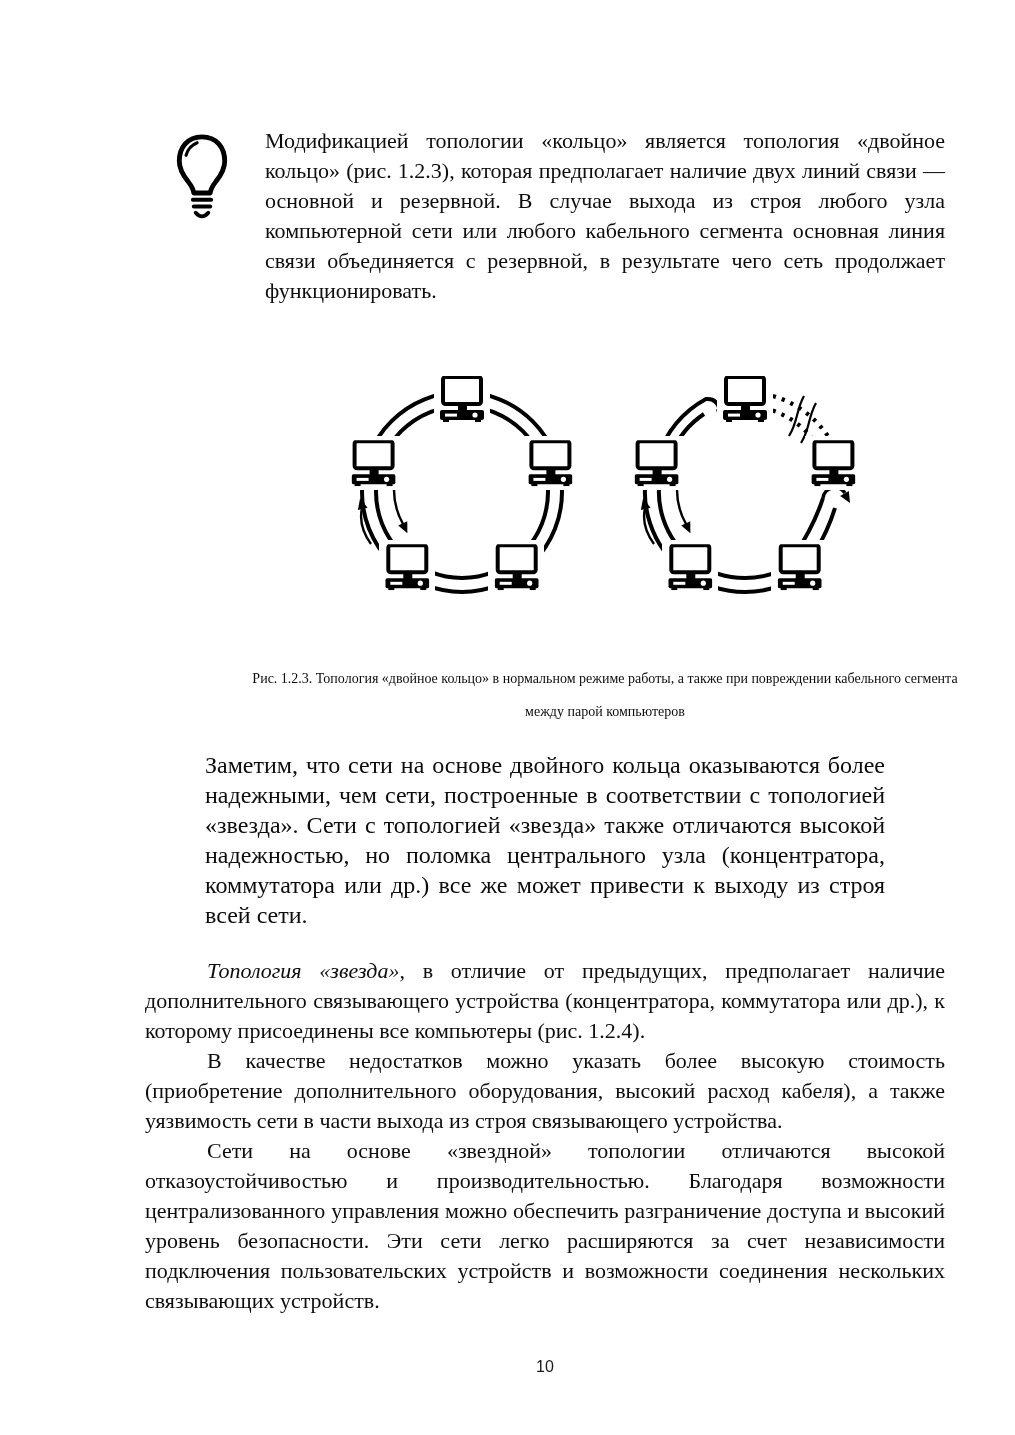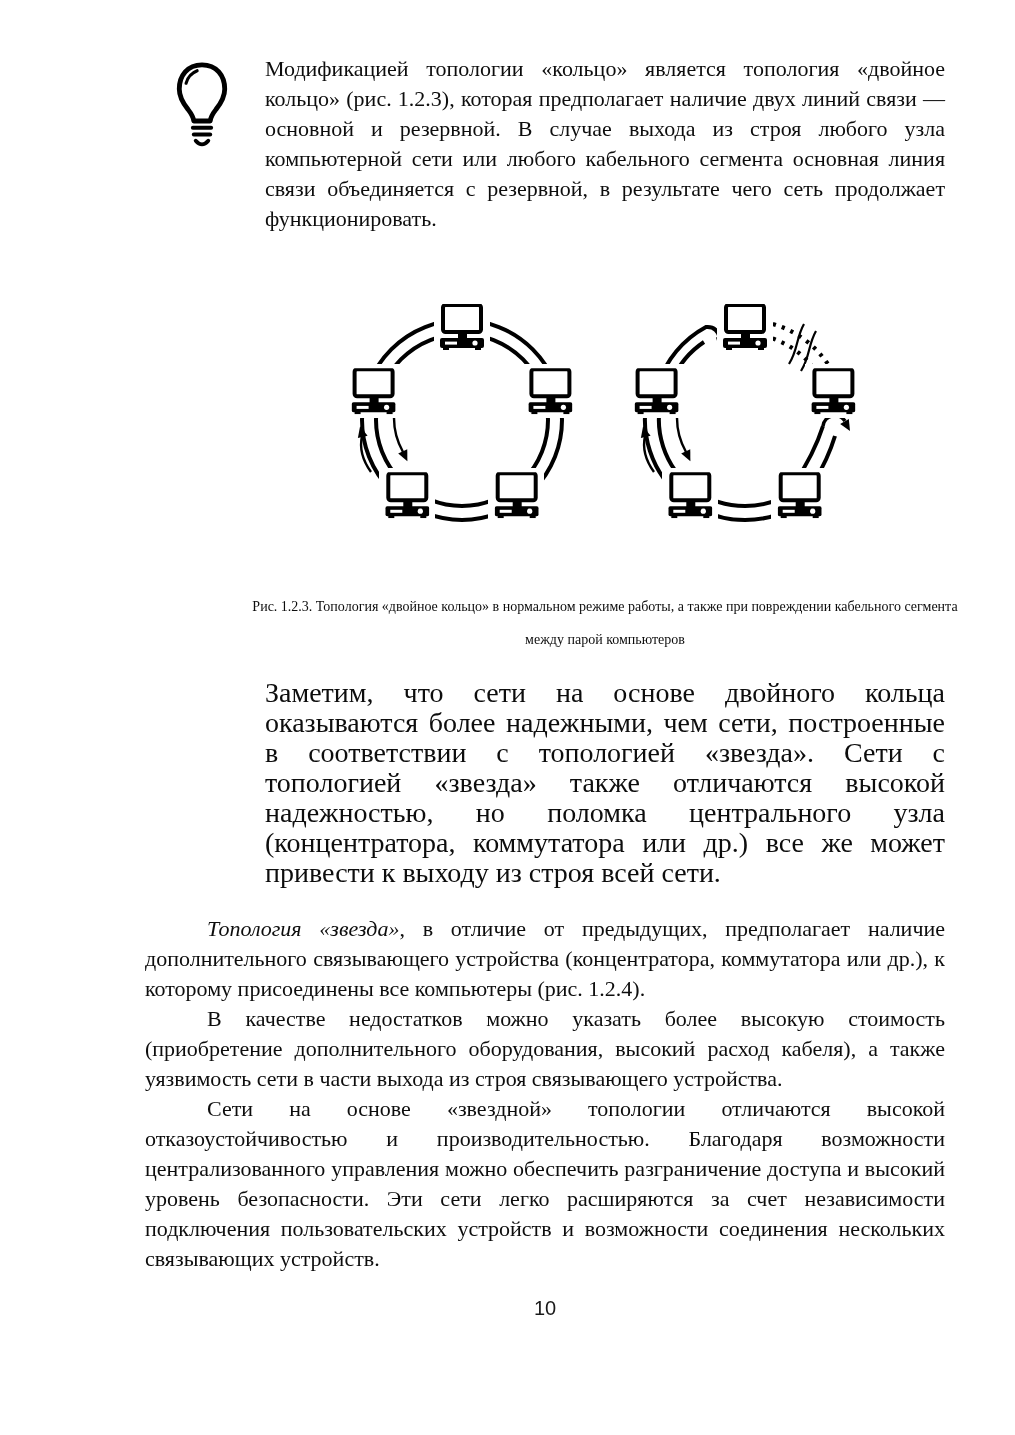--- a/index.html
+++ b/index.html
@@ -6,21 +6,21 @@
   body {
     width: 1015px; height: 1435px;
     background: #ffffff;
     color: #0d0d0d;
     font-family: "Liberation Serif", "DejaVu Serif", serif;
     overflow: hidden;
   }
   .page {
     box-sizing: border-box;
     width: 1015px; height: 1132px;
-    padding: 32px 70px 0 145px; 
+    padding: 104px 70px 0 145px; 
   }
   .text-block { width: 800px; }
 
   
   .tip-row { display: flex; margin-top: 22px; }
   .tip-icon-col { width: 120px; flex: 0 0 120px; }
   .tip-icon-col svg { margin: 6px 0 0 28px; display: block; }
   .tip-text {
     flex: 1 1 auto;
     margin: 0;
@@ -35,39 +35,39 @@
   #ring-normal  { left: 167px; }
   #ring-damaged { left: 450px; }
   .figure-caption {
     width: 720px; margin: 22px 0 0 100px;
     font-size: 14px; line-height: 33px;
     text-align: center;
   }
 
   
   .note-para {
-    width: 680px; margin: 22px 0 0 120px;
-    font-size: 28px; line-height: 30px;
+    width: 680px; margin: 22px 0 0 60px;
+    font-size: 24px; line-height: 30px;
     text-align: justify;
   }
   .main-block { margin-top: 26px; }
   .main-block p {
     margin: 0; width: 800px;
     font-size: 22px; line-height: 30px;
     text-align: justify;
     text-indent: 62px;
   }
   .main-block p em { font-style: italic; font-family: Liberation Serif, serif; }
 
   .page-number {
-    margin-top: 23px;
+    margin-top: 42px;
     width: 800px;
     text-align: center;
     font-family: "Liberation Sans", "DejaVu Sans", sans-serif;
-    font-size: 20px;
+    font-size: 16px;
     color: #1a1a1a;
   }
 
   
   .ink { stroke: #000; fill: none; }
 </style>
 </head>
 <body>
 
 <svg width="0" height="0" style="position:absolute" aria-hidden="true">

